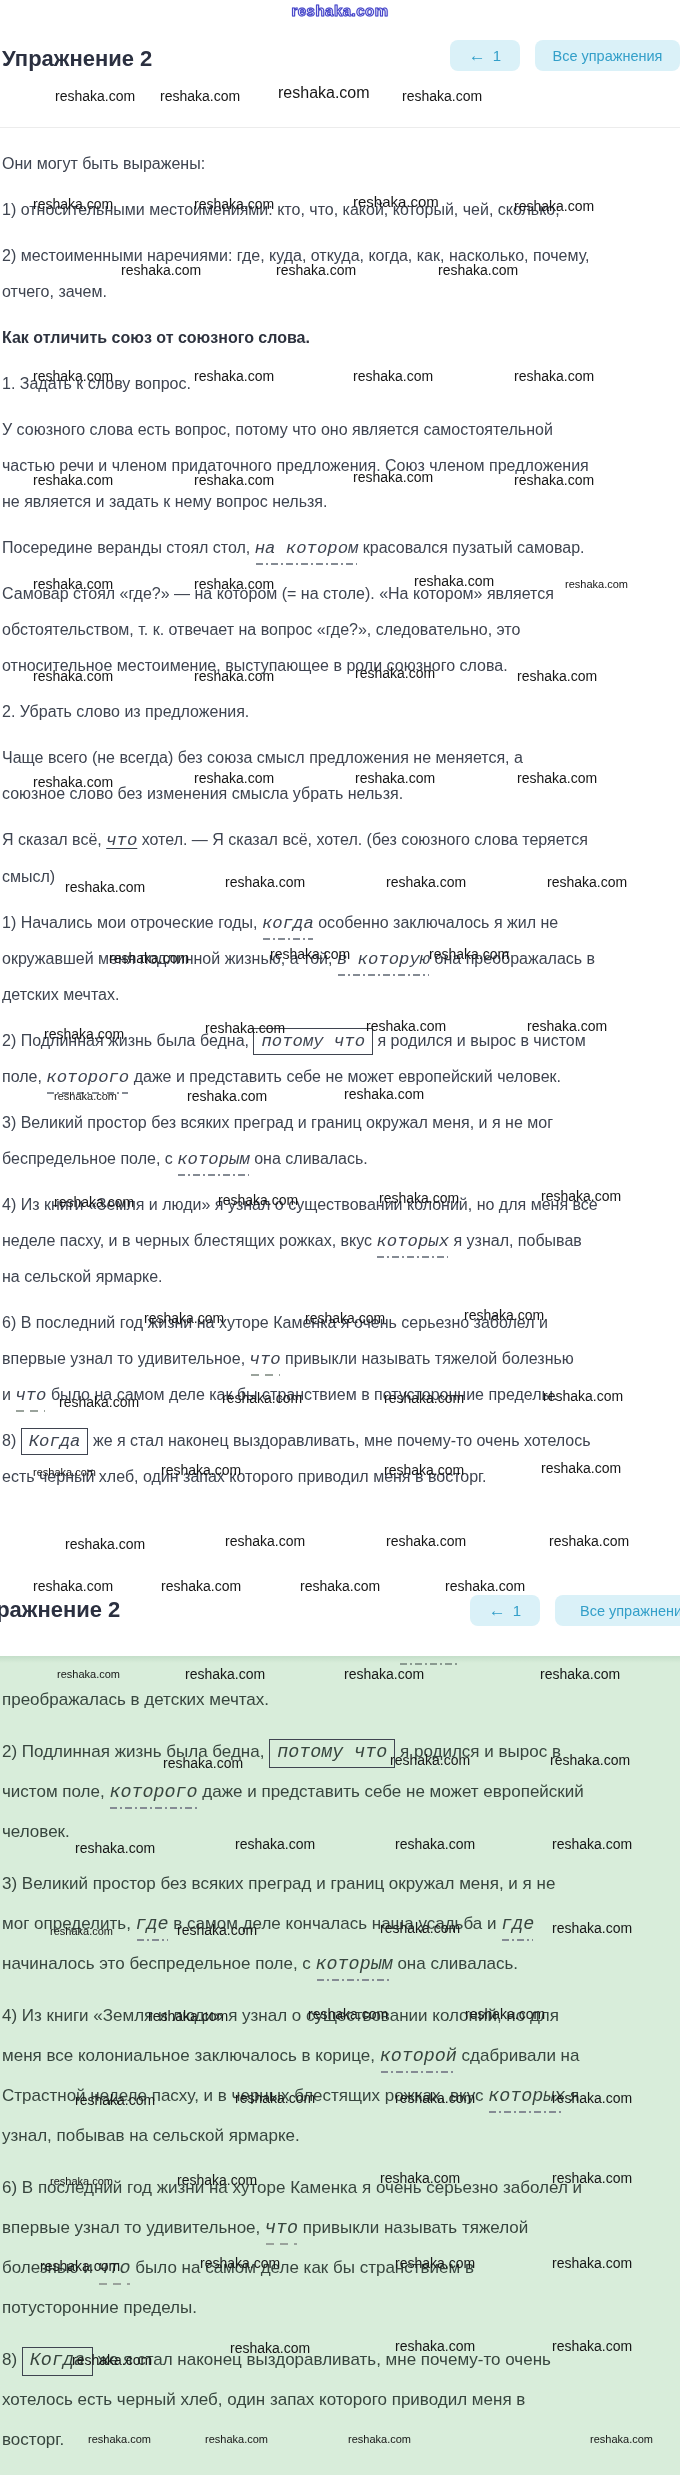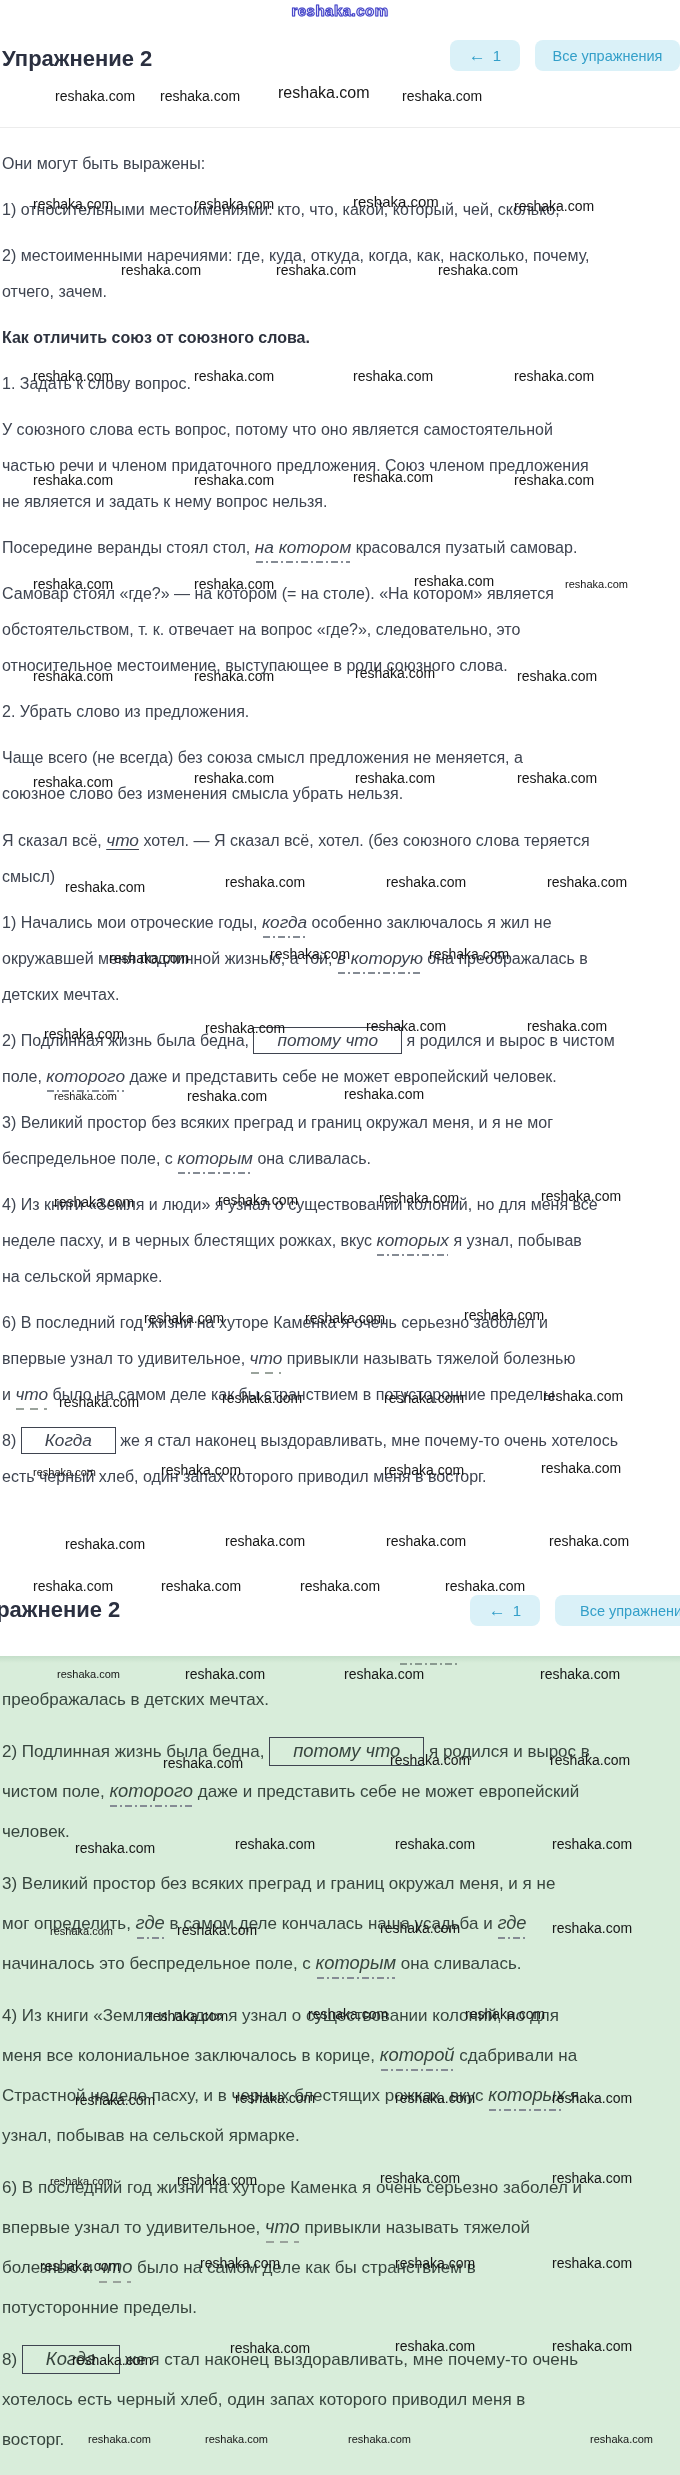--- a/index.html
+++ b/index.html
@@ -27,29 +27,29 @@
   
   .theory{position:absolute;top:128px;left:0;width:678px;height:1431px;overflow:hidden;
           padding:18px 0 0 2px;font-size:16px;line-height:36px;}
   .solution{position:absolute;top:1656px;left:0;right:0;bottom:0;overflow:hidden;
             background:linear-gradient(to bottom,#c4dec9 0,#d8edda 7px);
             padding:24px 0 0 2px;font-size:17px;line-height:40px;color:#37453e;}
   .para{margin:0 8px 10px 0;}
   .solution .para{margin:0 0 12px 0;}
   .line{display:block;white-space:nowrap;}
   .bold{font-weight:700;color:#2d323e;}
-  .it{font-family:Liberation Sans, sans-serif;font-style:italic;font-size:1.08em;}
+  .it{font-family:Liberation Mono, monospace;font-style:italic;font-size:1.08em;}
   .u-solid{text-decoration:underline;text-underline-offset:3px;}
   .u-dashdot{position:relative;display:inline-block;line-height:1.2;}
   .u-dashdot::after{content:"";position:absolute;left:1px;right:1px;bottom:-5px;height:2px;
       background:repeating-linear-gradient(to right,#858b94 0 7px,transparent 7px 10px,#858b94 10px 12px,transparent 12px 15px);}
   .u-dash{position:relative;display:inline-block;line-height:1.2;}
   .u-dash::after{content:"";position:absolute;left:1px;right:1px;bottom:-5px;height:2px;
       background:repeating-linear-gradient(to right,#9aa39c 0 8px,transparent 8px 14px);}
-  .boxed{border:1px solid #3f4450;padding:0 23px;display:inline-block;line-height:1.45;}
+  .boxed{border:1px solid #3f4450;padding:0 7px;display:inline-block;line-height:1.45;}
   
   .wm{position:absolute;color:#161616;font-weight:500;font-size:14px;z-index:5;white-space:nowrap;}
   .remnant{position:absolute;height:2px;z-index:4;
       background:repeating-linear-gradient(to right,#8a9a90 0 7px,transparent 7px 10px,#8a9a90 10px 12px,transparent 12px 15px);}
 </style>
 </head>
 <body>
 
 <div class="page">
 

